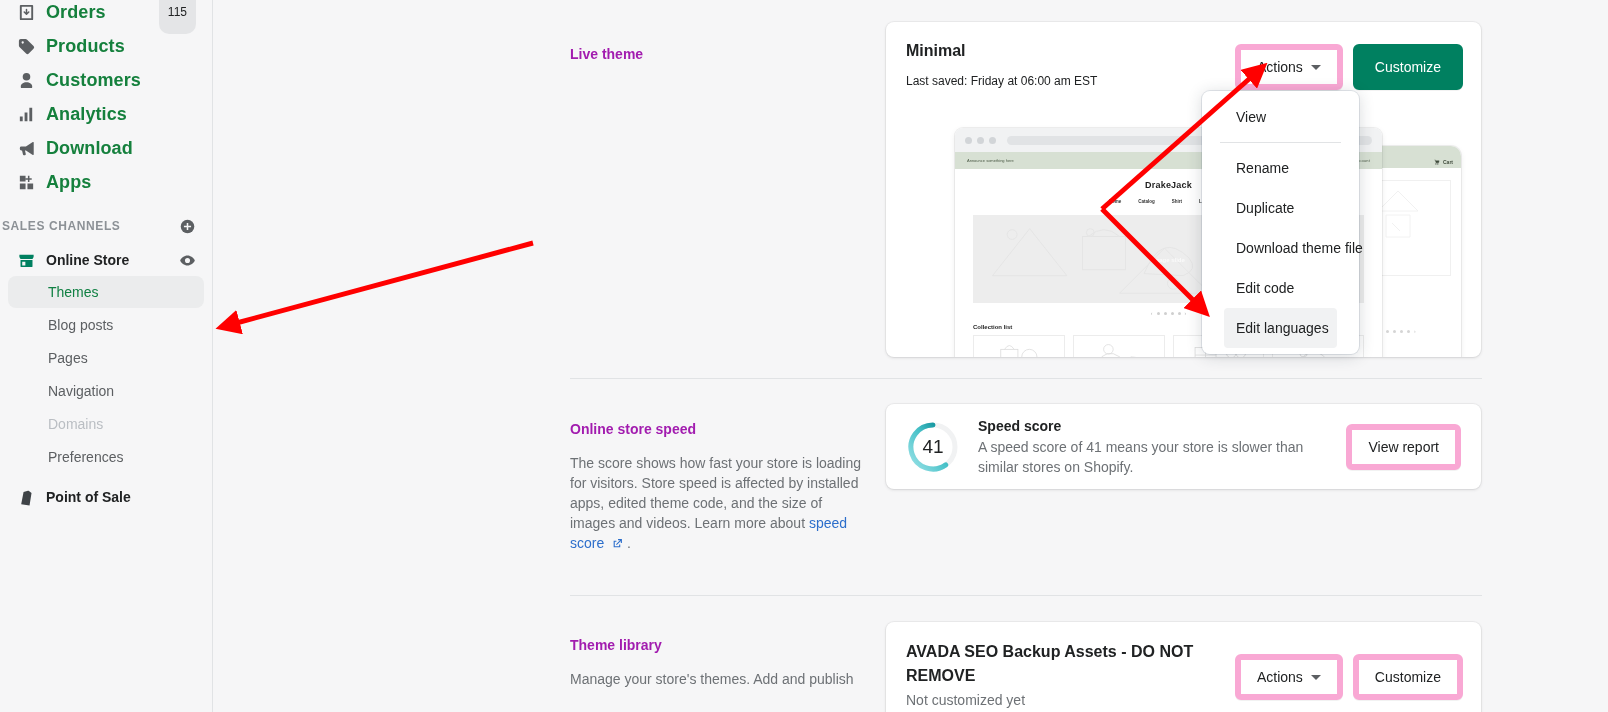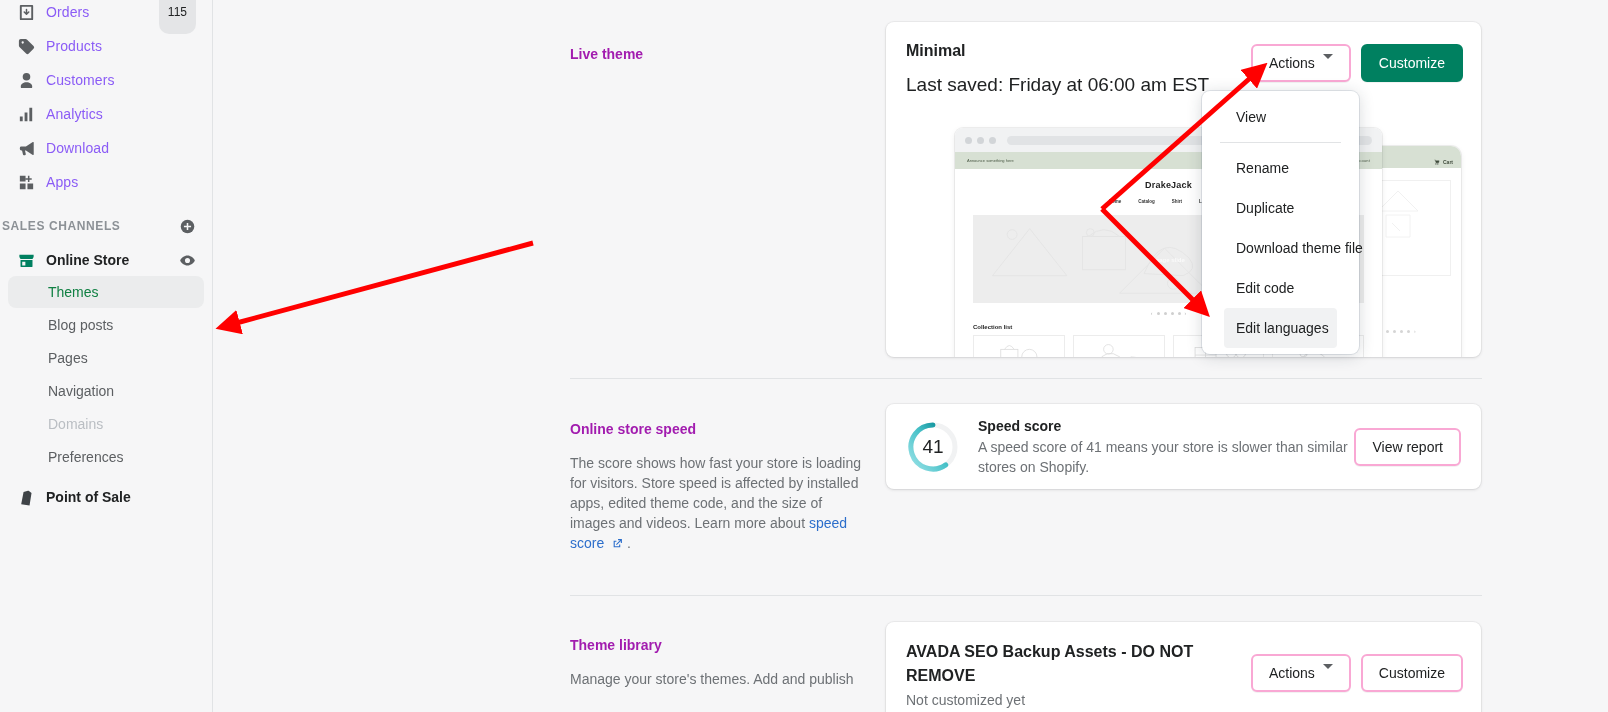--- a/index.html
+++ b/index.html
@@ -27,21 +27,21 @@
     padding: 0 8px; border-radius: 8px;
     cursor: pointer;
   }
   .nav-item .ico {
     width: 20px; height: 20px; flex: 0 0 20px;
     margin-right: 10px;
     display: flex; align-items: center; justify-content: center;
     color: #5c5f62;
   }
   .nav-item .lbl {
-    font-size: 14px; font-weight: normal; color: #8b5cf6;
+    font-size: 18px; font-weight: bold; color: #15803d;
     white-space: nowrap; letter-spacing: .1px;
   }
   .nav-item .badge {
     margin-left: auto;
     background: #e4e5e7; color: #202223;
     font-size: 12px; line-height: 20px;
     border-radius: 10px; padding: 12px 9px; min-width: 34px;
     text-align: center;
   }
 
@@ -88,31 +88,31 @@
   .card {
     background: #ffffff;
     border-radius: 8px;
     box-shadow: 0 0 0 1px rgba(63,63,68,0.05), 0 1px 3px 0 rgba(63,63,68,0.15);
   }
 
   
   .theme-card { position: absolute; left: 673px; top: 22px; width: 595px; height: 335px; overflow: hidden; }
   .theme-card-head { padding: 20px 20px 0 20px; position: relative; }
   .theme-name { font-size: 16px; font-weight: bold; color: #202223; }
-  .theme-saved { font-size: 19px; color: #202223; margin-top: 14px; }
+  .theme-saved { font-size: 12px; color: #202223; margin-top: 14px; }
   .theme-actions { position: absolute; right: 18px; top: 22px; display: flex; gap: 10px; align-items: center; }
 
   .btn {
     font-family: "Liberation Sans", sans-serif;
     font-size: 14px; line-height: 18px;
     padding: 8px 16px; border-radius: 6px;
-    border: 2px solid #f9a8d4; background: #fff; color: #202223;
+    border: 6px solid #f9a8d4; background: #fff; color: #202223;
     cursor: pointer; white-space: nowrap;
     box-shadow: 0 1px 0 rgba(0,0,0,0.05);
-    display: inline-flex; gap: 8px;
+    display: inline-flex; align-items: center; gap: 8px;
   }
   .btn.primary { background: #008060; border-color: #008060; color: #fff; }
   .caret { width: 0; height: 0; border-left: 5px solid transparent; border-right: 5px solid transparent; border-top: 5px solid #5c5f62; display:inline-block; }
 
   
   .preview-wrap { position: absolute; left: 20px; right: 20px; top: 84px; height: 252px; }
   .browser {
     position: absolute; left: 49px; top: 22px; width: 427px; height: 232px;
     background: #fff; border-radius: 8px 8px 0 0;
     box-shadow: 0 0 0 1px rgba(63,63,68,0.08), 0 2px 6px rgba(0,0,0,0.08);

